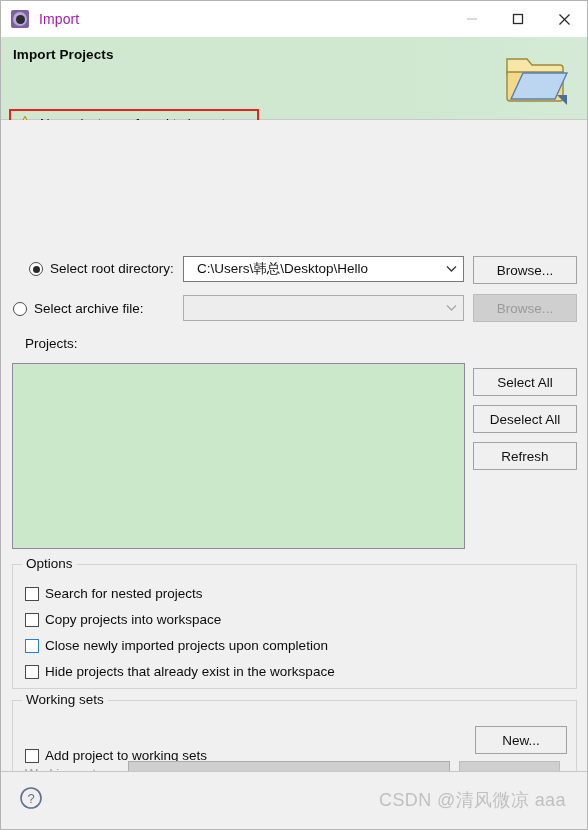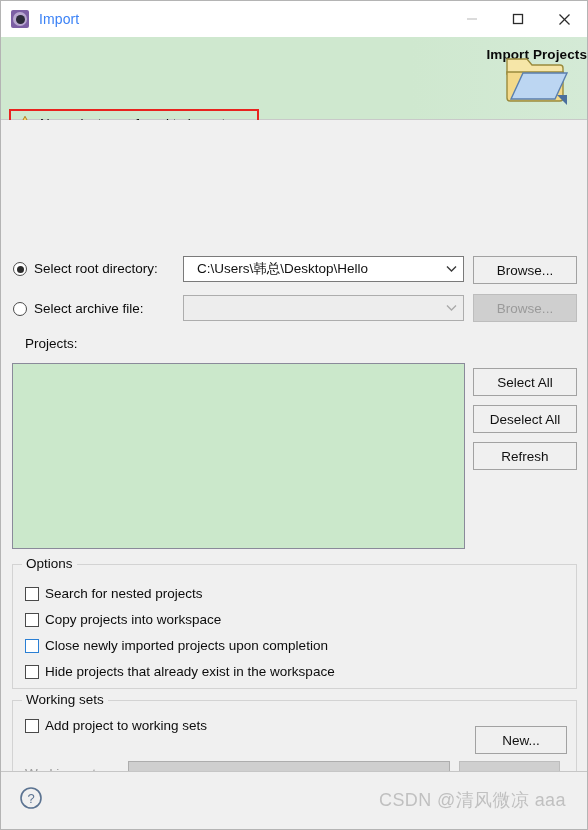--- a/index.html
+++ b/index.html
@@ -39,42 +39,41 @@
     background: #b9a8d0;
     display: flex; align-items: center; justify-content: center;
   }
   #app-icon .gear-inner {
     width: 9px; height: 9px; border-radius: 50%;
     background: #2b2b38;
   }
   #title-text {
     margin-left: 10px;
     font-size: 14px;
-    color: #3b82f6;
+    color: #a21caf;
     letter-spacing: .1px;
   }
   #wincontrols {
     position: absolute; right: 0; top: 0;
     height: 36px; display: flex;
   }
   .winbtn {
     width: 46px; height: 36px;
     display: flex; align-items: center; justify-content: center;
     background: transparent;
   }
   .winbtn svg { display: block; }
 
   
   #banner {
     height: 83px; min-height: 83px;
     background: linear-gradient(to right, #cfe8cf 0%, #cfe8cf 70%, #d4ead6 100%);
     border-bottom: 1px solid #c9c9c9;
     position: relative;
     padding: 10px 0 0 12px;
-    text-align: right;
   }
   #banner-title {
     font-size: 13.5px;
     font-weight: bold;
     color: #0a0a0a;
     letter-spacing: .1px;
   }
   #warning-box {
     position: absolute;
     left: 8px; top: 72px;
@@ -275,21 +274,21 @@
     <svg id="banner-folder" viewBox="0 0 76 68">
       <path d="M8 14 h20 l5 6 h28 a3 3 0 0 1 3 3 v6 H8 Z" fill="#f6e6a8" stroke="#9a8a3c" stroke-width="1.4"></path>
       <path d="M8 27 h56 v26 a3 3 0 0 1 -3 3 H11 a3 3 0 0 1 -3 -3 Z" fill="#f3d98a" stroke="#9a8a3c" stroke-width="1.4"></path>
       <path d="M24 28 h44 l-12 26 H12 Z" fill="#bcd6f2" stroke="#5a7fae" stroke-width="1.4"></path>
       <path d="M58 50 l10 0 l0 10 Z" fill="#4a6f9e"></path>
     </svg>
   </div>
 
   <div id="body">
 
-    <div class="row" style="left:12px; top:141px;align-items:flex-end;">
+    <div class="row" style="left:28px; top:141px;align-items:flex-end;">
       <span class="radio checked"></span>
       <span class="radio-label">Select root directory:</span>
     </div>
     <div class="combo" style="left:182px; top:136px; width:281px;">
       <span class="combo-value">C:\Users\韩总\Desktop\Hello</span>
       <span class="combo-arrow">
         <svg width="11" height="8" viewBox="0 0 11 8">
             <path d="M1 1.5 L5.5 6 L10 1.5" fill="none" stroke="#3a3a3a" stroke-width="1.4"></path>
           </svg>
       </span>
@@ -334,21 +333,21 @@
       </div>
       <div class="check-row" style="left:12px; top:99px;">
         <span class="checkbox"></span>
         <span class="check-label">Hide projects that already exist in the workspace</span>
       </div>
     </div>
 
     <div class="group" style="left:11px; top:580px; width:565px; height:100px;">
       <span class="group-title">Working sets</span>
 
-      <div class="check-row" style="left:12px; top:17px;">
+      <div class="check-row" style="left:12px; top:47px;">
         <span class="checkbox"></span>
         <span class="check-label">Add project to working sets</span>
       </div>
       <div class="btn" style="left:462px; top:25px; width:92px; height:28px;">New...</div>
 
       <span class="static-label disabled" style="left:12px; top:65px;">Working sets:</span>
       <div class="combo disabled" style="left:115px; top:60px; width:322px; background:#cfcfcf;">
         <span class="combo-value"></span>
         <span class="combo-arrow">
           <svg width="11" height="8" viewBox="0 0 11 8">

